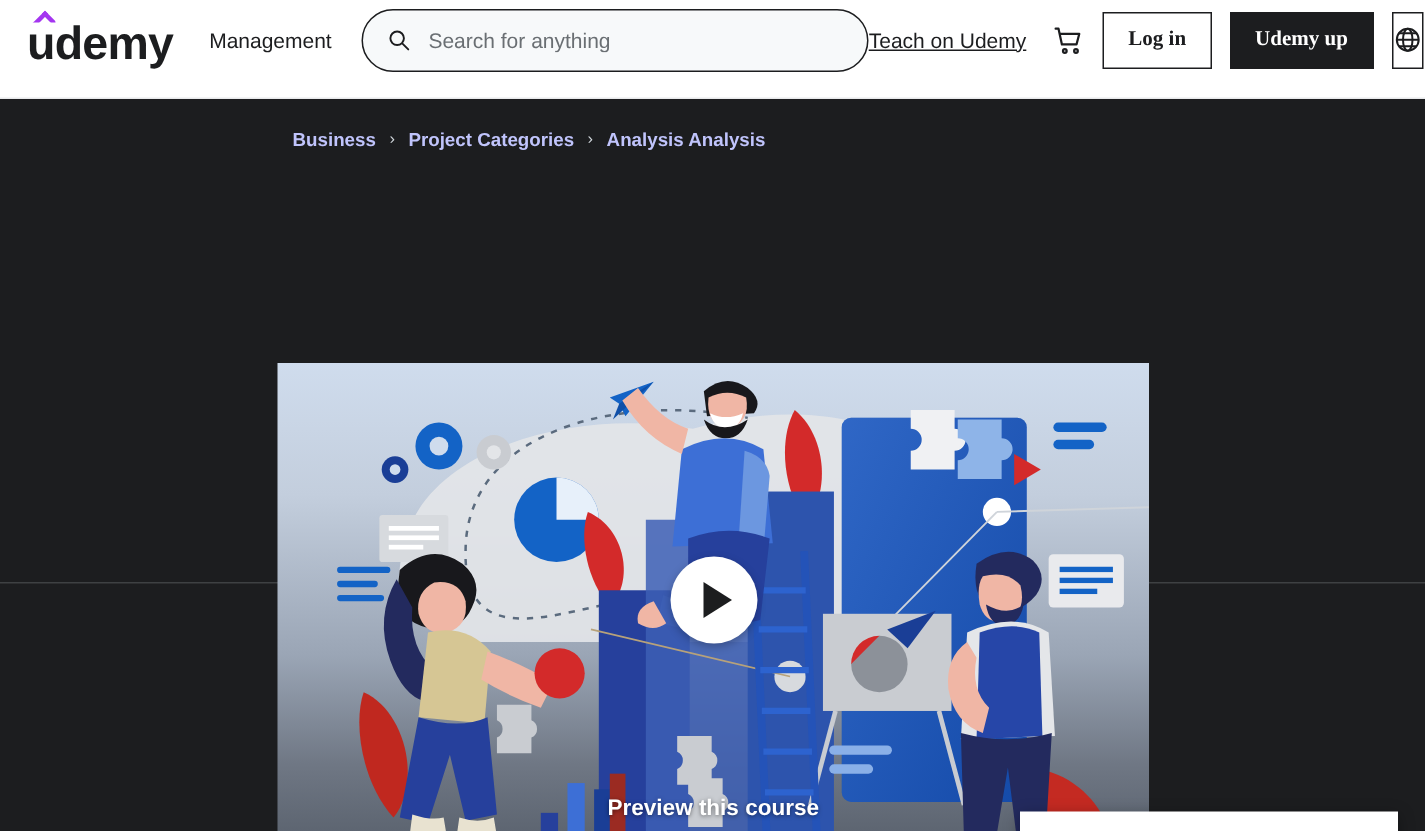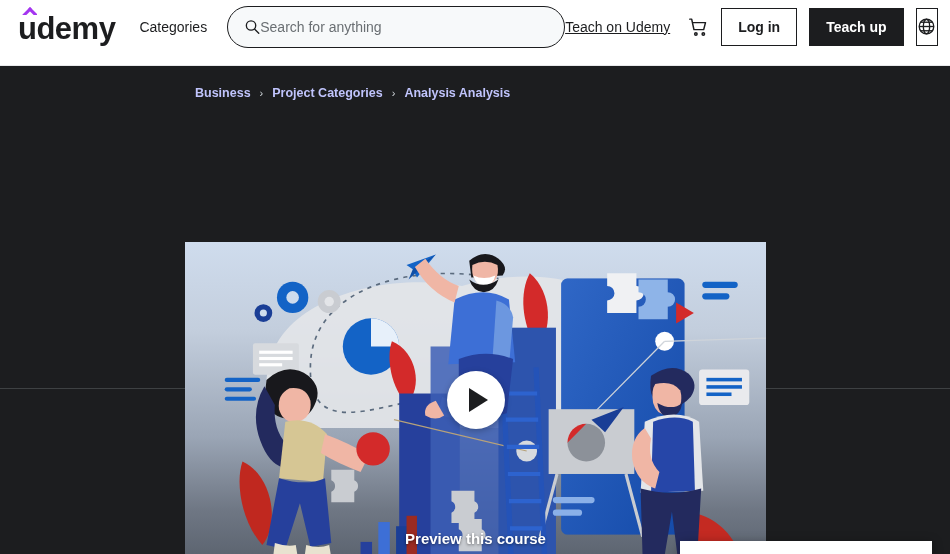--- a/index.html
+++ b/index.html
@@ -56,20 +56,21 @@
     flex: 0 0 auto;
     margin-left: 20px;
     width: 338px;
     height: 42px;
     border: 1px solid #1c1d1f;
     border-radius: 21px;
     background: #f7f9fa;
     display: flex;
     align-items: center;
     padding: 0 16px;
+    gap: 12px;
   }
   .search-input {
     border: none;
     outline: none;
     background: transparent;
     font-family: "Liberation Sans", sans-serif;
     font-size: 14px;
     color: #1c1d1f;
     width: 100%;
   }
@@ -91,21 +92,21 @@
   .hbtn {
     margin-left: 12px;
     height: 38px;
     padding: 0 16px;
     display: flex; align-items: center; justify-content: center;
     font-size: 14px; font-weight: 700;
     border: 1px solid #1c1d1f;
     background: #fff; color: #1c1d1f;
     cursor: pointer;
     white-space: nowrap;
-    font-family: Liberation Sans, sans-serif;
+    font-family: Liberation Serif, serif;
   }
   .hbtn.dark { background: #1c1d1f; color: #ffffff; }
   .hbtn.icon-only { width: 38px; padding: 0; }
 
   
   .main {
     position: relative;
     background: #1c1d1f;
     height: 488px;
   }
@@ -188,21 +189,21 @@
 </head>
 <body>
 
 <div class="header">
 
   <div class="logo">
     <span class="accent"></span>
     <span>udemy</span>
   </div>
 
-  <div class="nav-link">Categories</div>
+  <div class="nav-link">Management</div>
 
   <div class="search-wrap">
     <svg width="17" height="17" viewBox="0 0 24 24" fill="none" stroke="#1c1d1f" stroke-width="2">
       <circle cx="10.5" cy="10.5" r="7"></circle>
       <line x1="16" y1="16" x2="22" y2="22" stroke-linecap="round"></line>
     </svg>
     <input class="search-input" type="text" placeholder="Search for anything" style="">
   </div>
 
   <div class="spacer"></div>
@@ -211,21 +212,21 @@
 
   <div class="cart-btn">
     <svg width="21" height="22" viewBox="0 0 24 24" fill="none" stroke="#1c1d1f" stroke-width="1.7" stroke-linecap="round" stroke-linejoin="round">
       <path d="M2 3h2.2l2.6 12h11.1l2.1-8H6"></path>
       <circle cx="9" cy="20" r="1.4"></circle>
       <circle cx="17.5" cy="20" r="1.4"></circle>
     </svg>
   </div>
 
   <button class="hbtn">Log in</button>
-  <button class="hbtn dark">Teach up</button>
+  <button class="hbtn dark">Udemy up</button>
 
   <button class="hbtn icon-only">
     <svg width="19" height="19" viewBox="0 0 24 24" fill="none" stroke="#1c1d1f" stroke-width="1.7">
       <circle cx="12" cy="12" r="9.2"></circle>
       <ellipse cx="12" cy="12" rx="4" ry="9.2"></ellipse>
       <line x1="2.8" y1="12" x2="21.2" y2="12"></line>
       <line x1="4.2" y1="6.6" x2="19.8" y2="6.6"></line>
       <line x1="4.2" y1="17.4" x2="19.8" y2="17.4"></line>
     </svg>
   </button>

